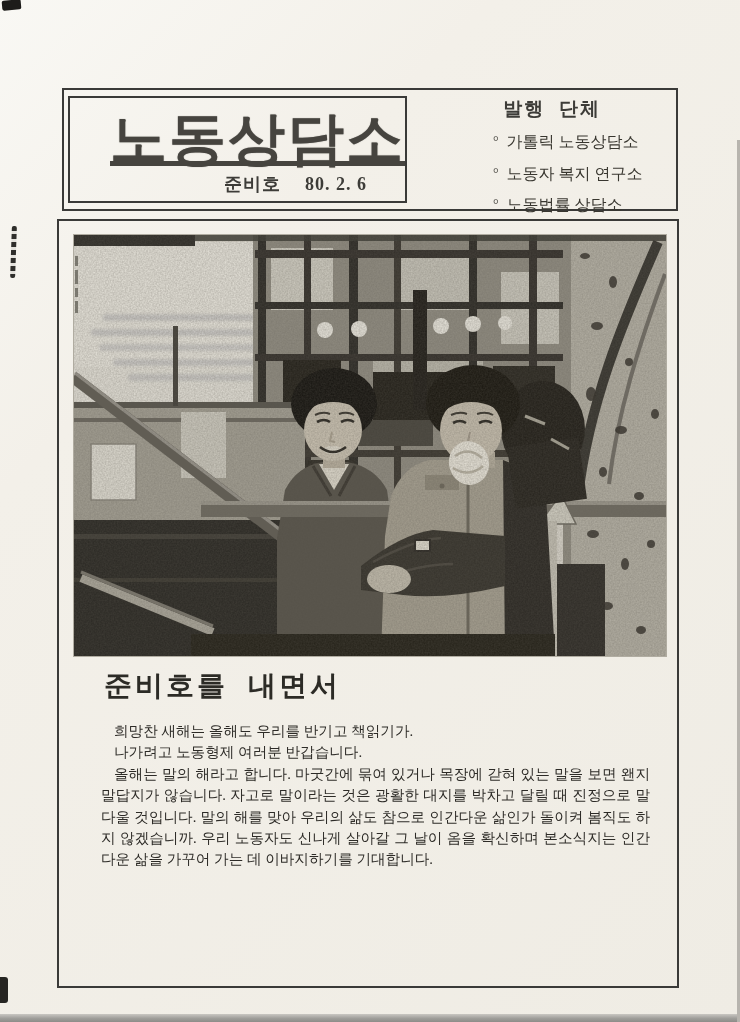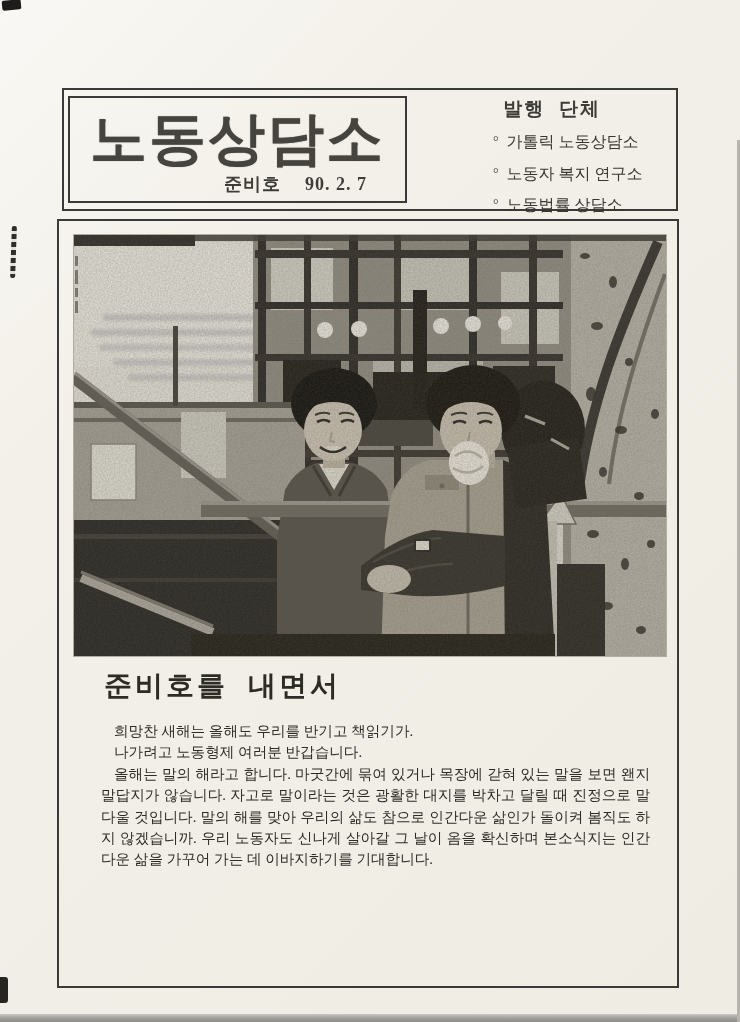--- a/index.html
+++ b/index.html
@@ -43,27 +43,28 @@
   .masthead-box {
     position: absolute; left: 62px; top: 88px; width: 616px; height: 123px;
     border: 2px solid #3a3a38;
   }
   .title-box {
     position: absolute; left: 4px; top: 6px; width: 339px; height: 107px;
     border: 2px solid #3a3a38;
   }
   .newsletter-title {
     margin-top: 12px;
-    text-align: center;
+    text-align: right;
     font-size: 57px;
     font-weight: bold;
     line-height: 1;
     letter-spacing: 2px;
     color: #46443f;
     text-shadow: 0 0 1px rgba(62,60,55,0.55);
+    text-decoration: underline;
   }
   .issue-line {
     position: absolute; right: 38px; bottom: 5px;
     font-size: 18px; font-weight: bold; color: #3d3c38;
     letter-spacing: 1px;
   }
   .issue-line .issue-date { margin-left: 24px; }
 
   .publishers-panel {
     position: absolute; left: 357px; top: 3px; width: 262px;
@@ -119,21 +120,21 @@
   <div class="corner-ink-mark"></div>
   <div class="staple-mark-top"></div>
   <div class="staple-mark-bottom"></div>
   <div class="scan-edge-bottom"></div>
   <div class="scan-edge-right"></div>
 
   <div class="masthead-box">
     <div class="title-box">
       <h1 class="newsletter-title">노동상담소</h1>
       <div class="issue-line">
-        <span class="issue-label">준비호</span><span class="issue-date">90. 2. 7</span>
+        <span class="issue-label">준비호</span><span class="issue-date">80. 2. 6</span>
       </div>
     </div>
     <div class="publishers-panel">
       <div class="publishers-heading">발행 단체</div>
       <ul class="publishers-list">
         <li><span class="bullet-icon">°</span><span>가톨릭 노동상담소</span></li>
         <li><span class="bullet-icon">°</span><span>노동자 복지 연구소</span></li>
         <li><span class="bullet-icon">°</span><span>노동법률 상담소</span></li>
       </ul>
     </div>

